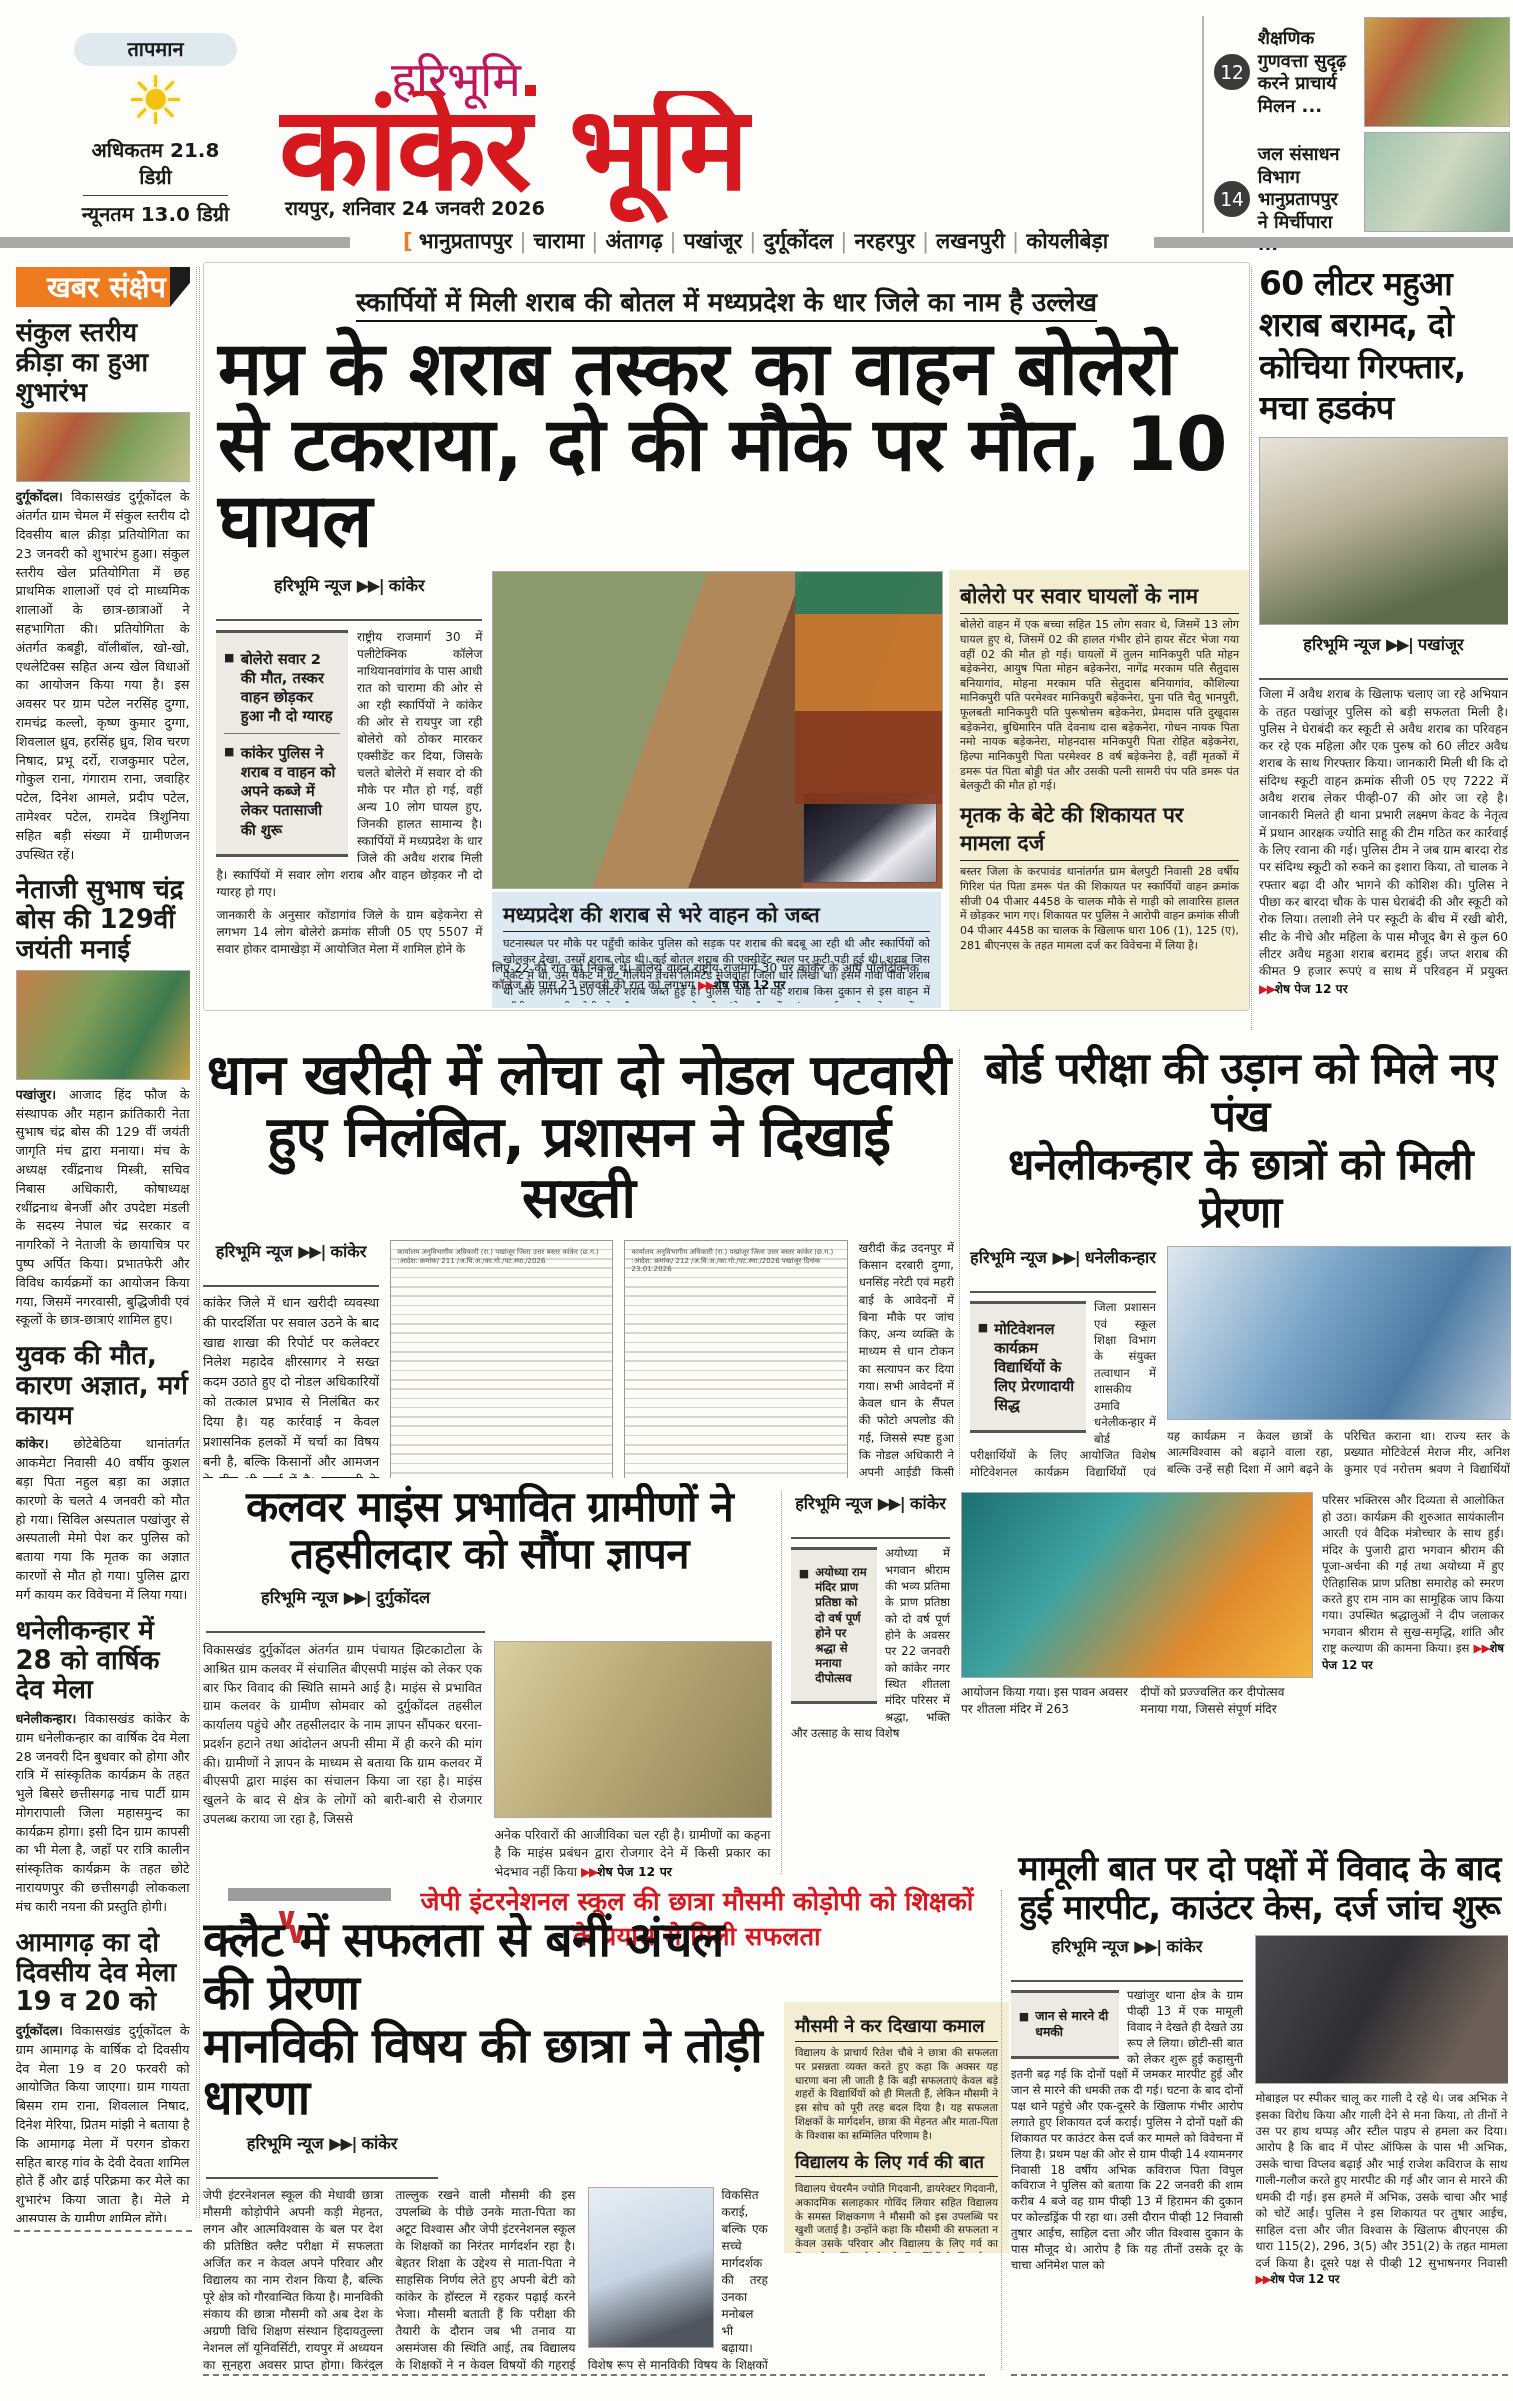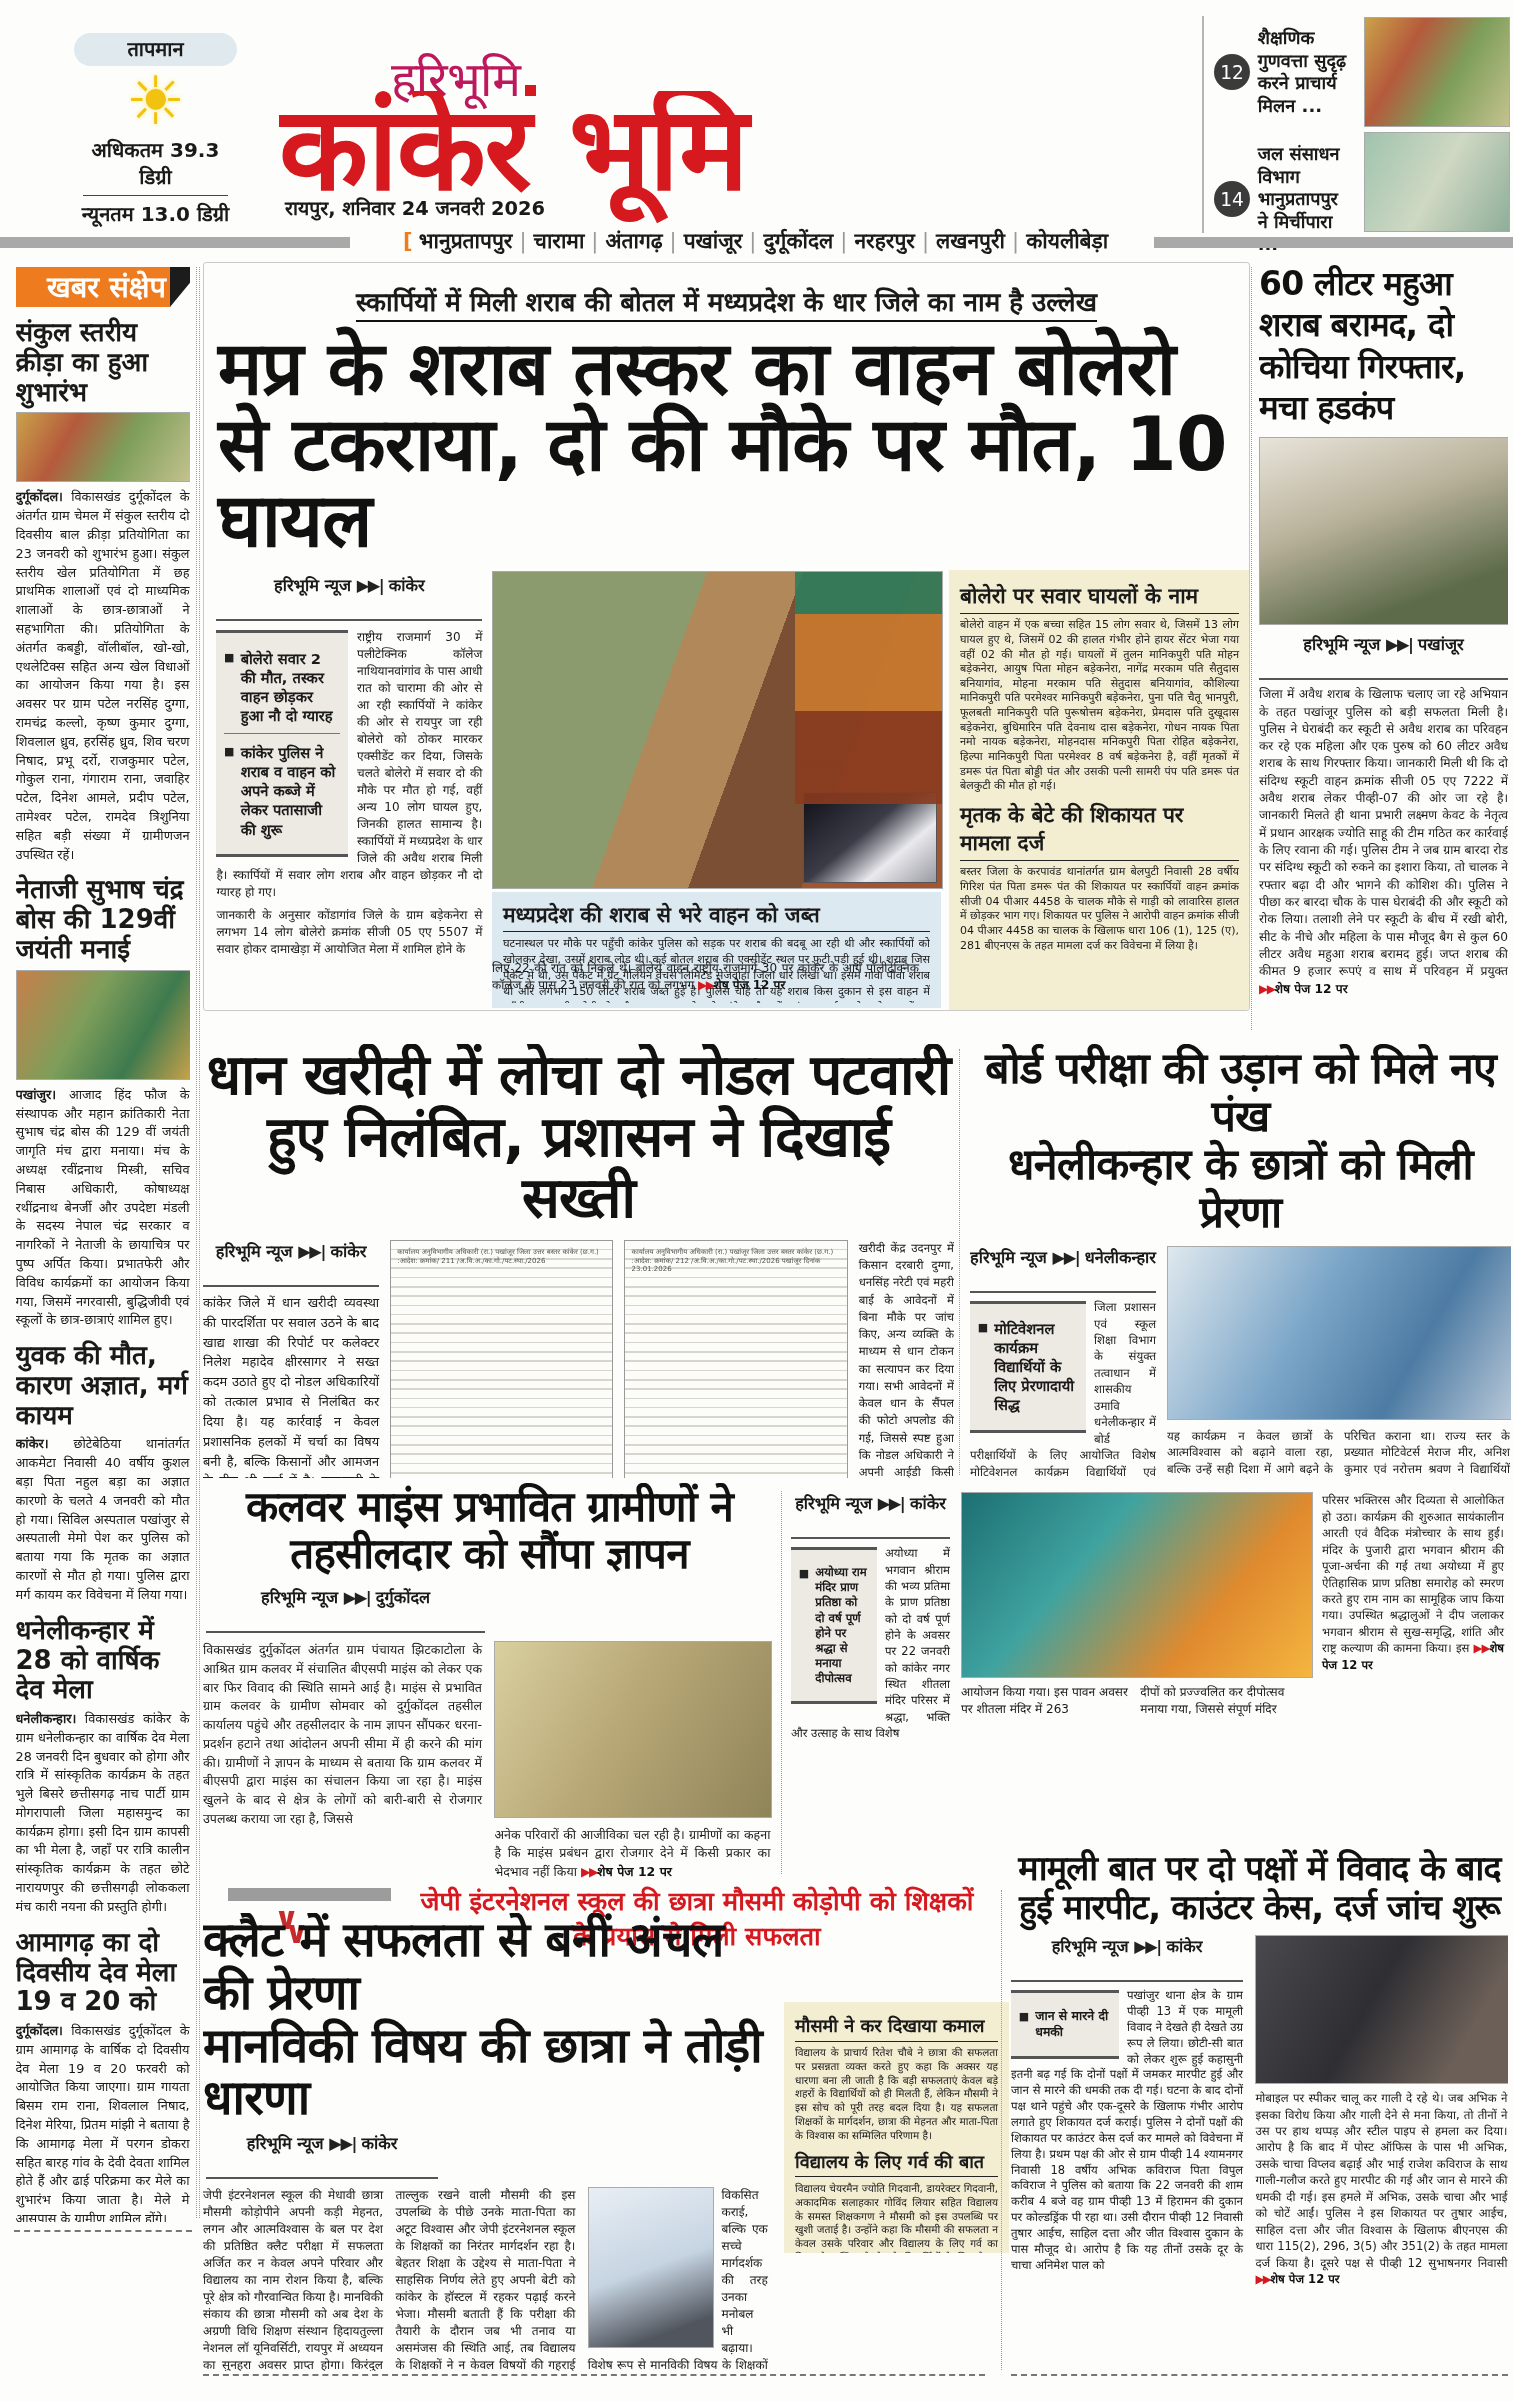--- a/index.html
+++ b/index.html
@@ -72,21 +72,21 @@
   .capline{font-size:12px;line-height:1.4;}
 </style>
 </head>
 <body>
 
 <div id="page">
 
   <div class="abs" style="left:74px;top:33px;width:163px;">
     <div class="weather-pill">तापमान</div>
     <div class="sun">☀</div>
-    <div class="wline">अधिकतम 39.3 डिग्री</div>
+    <div class="wline">अधिकतम 21.8 डिग्री</div>
     <div class="wdiv"></div>
     <div class="wline">न्यूनतम 13.0 डिग्री</div>
   </div>
 
   <div class="abs" style="left:391px;top:45px;">
     <span class="brand">हरिभूमि</span><span class="branddot"></span>
   </div>
   <div class="abs masthead clip" style="left:279px;top:91px;width:914px;height:166px;">कांकेर भूमि</div>
   <div class="abs dateline" style="left:285px;top:194px;">रायपुर, शनिवार 24 जनवरी 2026</div>
 

